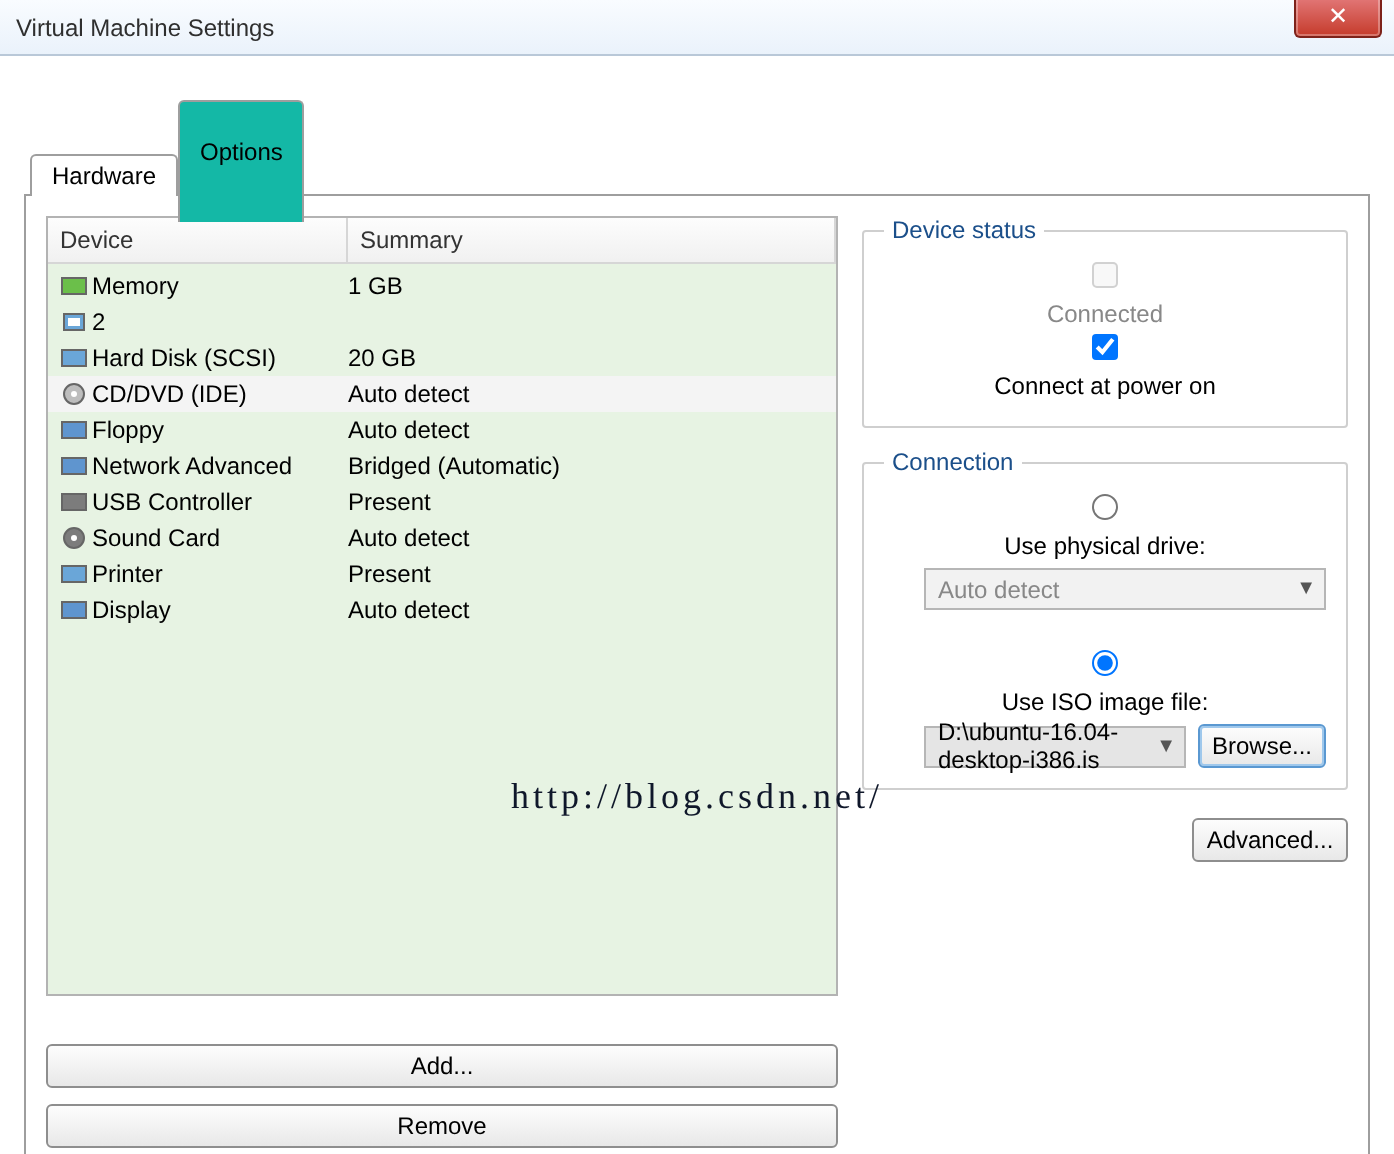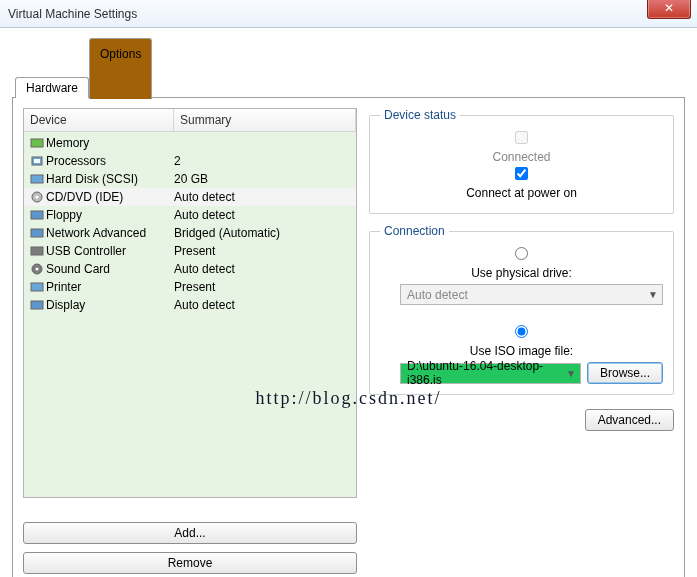--- a/index.html
+++ b/index.html
@@ -53,43 +53,43 @@
     border-bottom: none;
     background: #fff;
     padding: 3px 10px;
     border-radius: 3px 3px 0 0;
     margin-right: 0px;
     position: relative;
     top: 1px;
     cursor: default;
   }
   .tab.inactive {
-    background: #a16207;
-    top: 2px;
-    padding-top: 8px;
+    background: #14b8a6;
+    top: 14px;
+    padding-top: 18px;
   }
   .tab.active {
     background: #fff;
     z-index: 3;
     margin-top: 40px;
   }
   .tab-panel {
     border: 1px solid #9e9e9e;
     background: #fff;
     padding: 10px;
     position: relative;
     height: 488px;
   }
   .columns {
     display: flex;
     gap: 12px;
     height: 100%;
   }
   .left-col {
-    width: 334px;
+    width: 396px;
     display: flex;
     flex-direction: column;
   }
   .right-col {
     flex: 1;
     display: flex;
     flex-direction: column;
   }
   .device-list {
     border: 1px solid #b3b3b3;
@@ -134,21 +134,21 @@
   .btnrow {
     display: flex;
     justify-content: center;
     gap: 8px;
     margin-top: 24px;
     flex-direction: column;
   }
   .btn {
     border: 1px solid #8e8e8e;
     background: linear-gradient(to bottom, #fdfdfd, #e8e8e8);
-    padding: 3px 12px;
+    padding: 3px 0;
     min-width: 70px;
     text-align: center;
     border-radius: 3px;
     cursor: default;
     font-size: 12px;
   }
   .btn.focus {
     border-color: #5a98d1;
     box-shadow: 0 0 0 1px #9fc8ec inset;
   }
@@ -171,21 +171,21 @@
   }
   input[type=checkbox], input[type=radio] {
     margin: 0;
     width: 13px; height: 13px;
   }
   .chkline.disabled, .radline.disabled, .disabled { color: #888; }
   .combo {
     display: flex;
     align-items: center;
     border: 1px solid #b6b6b6;
-    background: #22c55e;
+    background: #e5e5e5;
     height: 21px;
     padding: 0 4px 0 6px;
     justify-content: space-between;
   }
   .combo.disabled { background: #f2f2f2; color: #888; }
   .combo .arrow { font-size: 10px; color: #555; }
   .combo-row { margin-left: 20px; margin-top: 4px; }
   .iso-row { display: flex; gap: 6px; margin-left: 20px; margin-top: 4px; align-items: center; }
   .iso-row .combo { flex: 1; }
   .rightbtn-row { display: flex; justify-content: flex-end; margin-top: 4px; }
@@ -233,29 +233,29 @@
             <div class="col col-sum">Summary</div>
           </div>
           <div class="list-body" id="list-body">
               <div class="row">
                 <span class="riconcell">
                   <span class="ricon"><svg viewBox="0 0 14 12">
                       <rect x="1" y="2" width="12" height="8" fill="#6bbf4a" stroke="#666"></rect>
                     </svg></span>
                 </span>
                 <span class="rname">Memory</span>
+                <span class="rsum">1 GB</span>
               </div>
               <div class="row">
                 <span class="riconcell">
                   <span class="ricon"><svg viewBox="0 0 14 12">
                       <rect x="2" y="2" width="10" height="8" fill="#6aa6d8" stroke="#666"></rect>
                       <rect x="4" y="4" width="6" height="4" fill="#fff"></rect>
                     </svg></span>
                 </span>
-                <span class="rname">Processors</span>
                 <span class="rsum">2</span>
               </div>
               <div class="row">
                 <span class="riconcell">
                   <span class="ricon"><svg viewBox="0 0 14 12">
                       <rect x="1" y="2" width="12" height="8" fill="#6aa6d8" stroke="#666"></rect>
                     </svg></span>
                 </span>
                 <span class="rname">Hard Disk (SCSI)</span>
                 <span class="rsum">20 GB</span>

